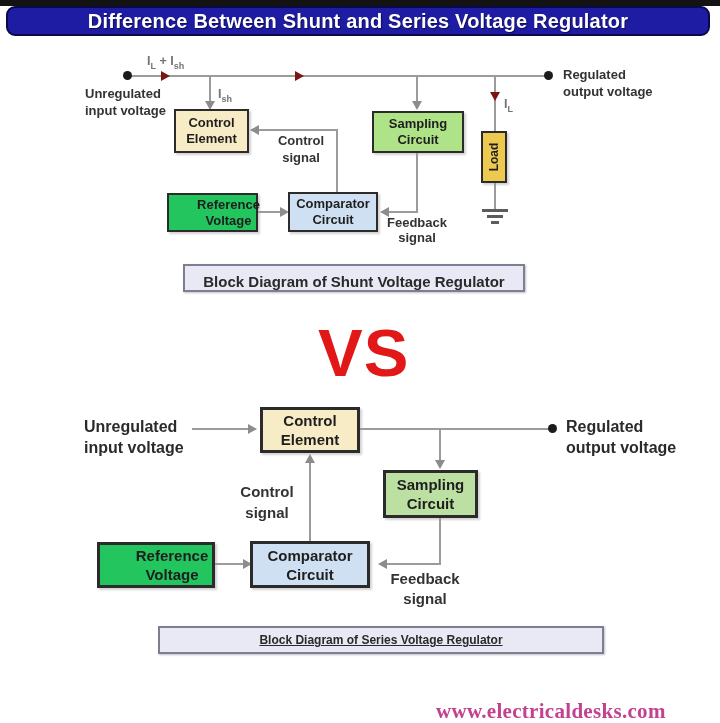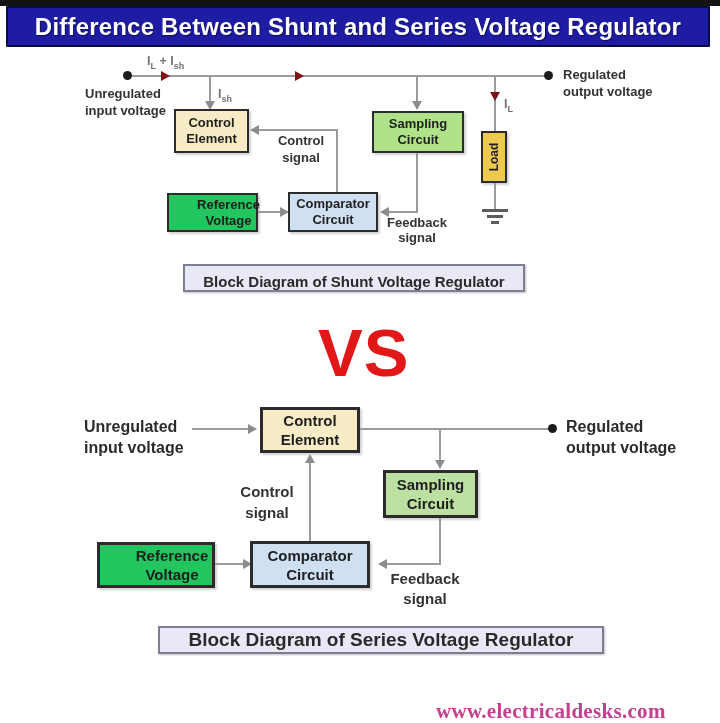--- a/index.html
+++ b/index.html
@@ -3,24 +3,24 @@
 <meta charset="utf-8">
 <style>
   html,body{margin:0;padding:0;background:#fff;}
   #canvas{
     position:relative;width:720px;height:723px;background:#ffffff;overflow:hidden;
     font-family:"Liberation Sans",sans-serif;
   }
   
   .topstrip{position:absolute;left:0;top:0;width:720px;height:6px;background:#131313;}
   .titlebar{
-    position:absolute;left:6px;top:6px;width:704px;height:41px;background:#1e1ca3;
-    border:2px solid #0a0a46;border-radius:1px;box-sizing:border-box;
+    position:absolute;left:6px;top:6px;width:704px;height:30px;background:#1e1ca3;
+    border:2px solid #0a0a46;border-radius:9px;box-sizing:border-box;
     display:flex;align-items:center;justify-content:center;
-    color:#ffffff;font-weight:bold;font-size:24px;letter-spacing:.2px;
+    color:#ffffff;font-weight:bold;font-size:20px;letter-spacing:.2px;
     text-shadow:1px 1px 1px rgba(0,0,0,.5);
   }
   
   .wire{position:absolute;background:#9b9b9b;}
   .hw{height:2px;} .vw{width:2px;}
   .dot{position:absolute;border-radius:50%;background:#1b1b1b;}
   .arr{position:absolute;width:0;height:0;border-style:solid;}
   .a-right{border-width:5px 0 5px 9px;border-color:transparent transparent transparent #8c8c8c;}
   .a-left {border-width:5px 9px 5px 0;border-color:transparent #8c8c8c transparent transparent;}
   .a-down {border-width:9px 5px 0 5px;border-color:#8c8c8c transparent transparent transparent;}
@@ -207,20 +207,20 @@
       <div>Reference</div>
       <div>Voltage</div>
     </div>
     <div class="wire hw" style="left:215px;top:563px;width:30px;"></div>
     <div class="arr a-right" style="left:243px;top:559px;"></div>
     <div class="box sz-bot bg-blue" style="left:250px;top:541px;width:120px;height:47px;">
       <div>Comparator</div>
       <div>Circuit</div>
     </div>
 
-    <div class="caption" style="left:158px;top:626px;width:446px;height:28px;font-size:19px;">
+    <div class="caption" style="left:158px;top:626px;width:446px;height:28px;font-size:12px;text-decoration:underline;">
       <span>Block Diagram of Series Voltage Regulator</span>
     </div>
   </div>
 
   <div class="footer-url" style="left:436px;top:690px;margin-top:9px;">www.electricaldesks.com</div>
 
 </div>
 
 </body></html>

